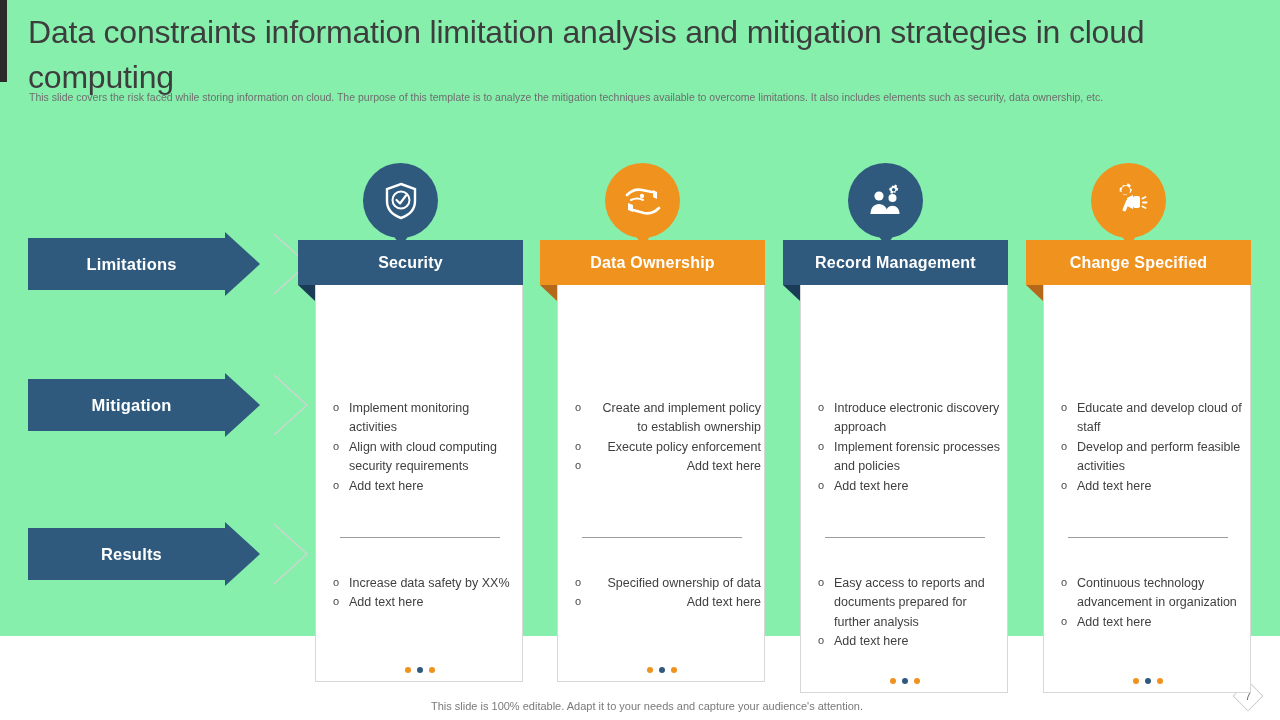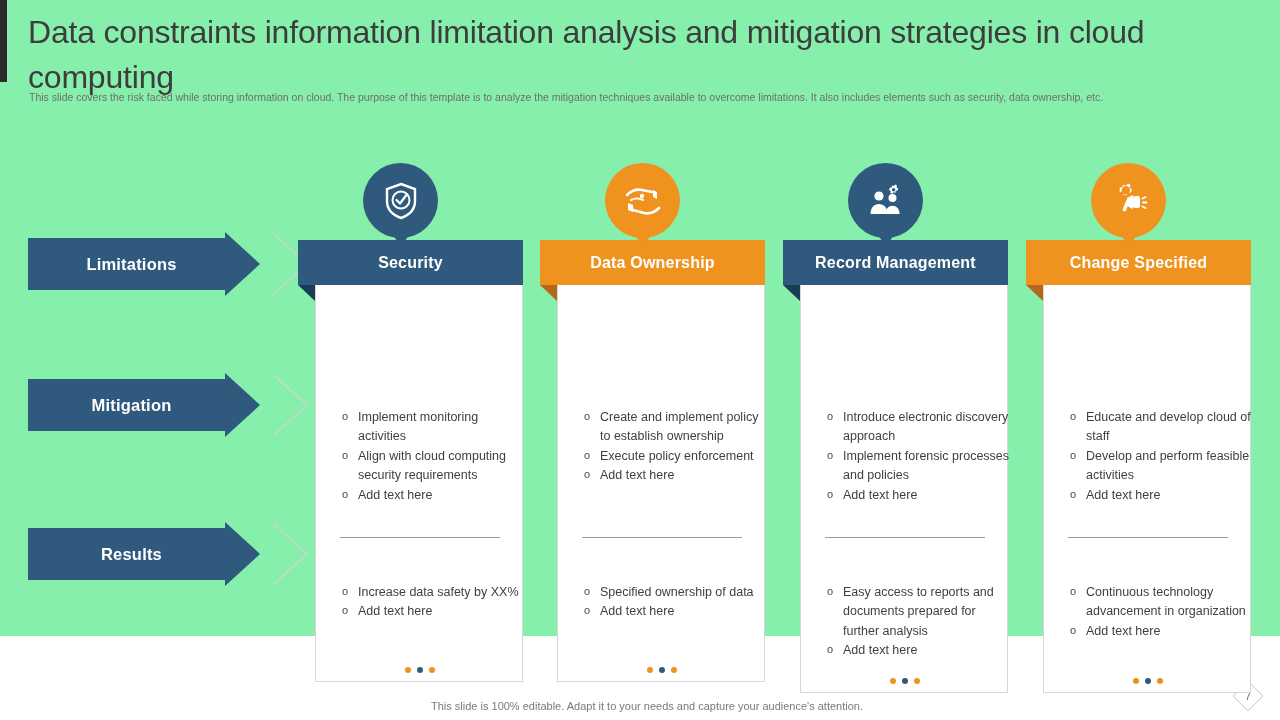--- a/index.html
+++ b/index.html
@@ -135,27 +135,27 @@
     left: 0; top: 45px;
     width: 208px;
     height: 348px;
     background: #ffffff;
     border: 1px solid #d7d7d7;
     border-top: none;
     z-index: 2;
     padding: 0 9px;
   }
   .card-1 { height: 397px; }
-  .card-2 { height: 397px; }
+  .card-2 { height: 397px; text-align: right; }
   .card-3 { height: 408px; }
   .card-4 { height: 408px; }
 
   ul.items {
     list-style: none;
-    margin: 13px;
+    margin: 4px;
   }
   ul.items li {
     position: relative;
     padding-left: 20px;
     font-size: 12.5px;
     line-height: 1.55;
     color: #3f3f3f;
   }
   ul.items li::before {
     content: "o";

